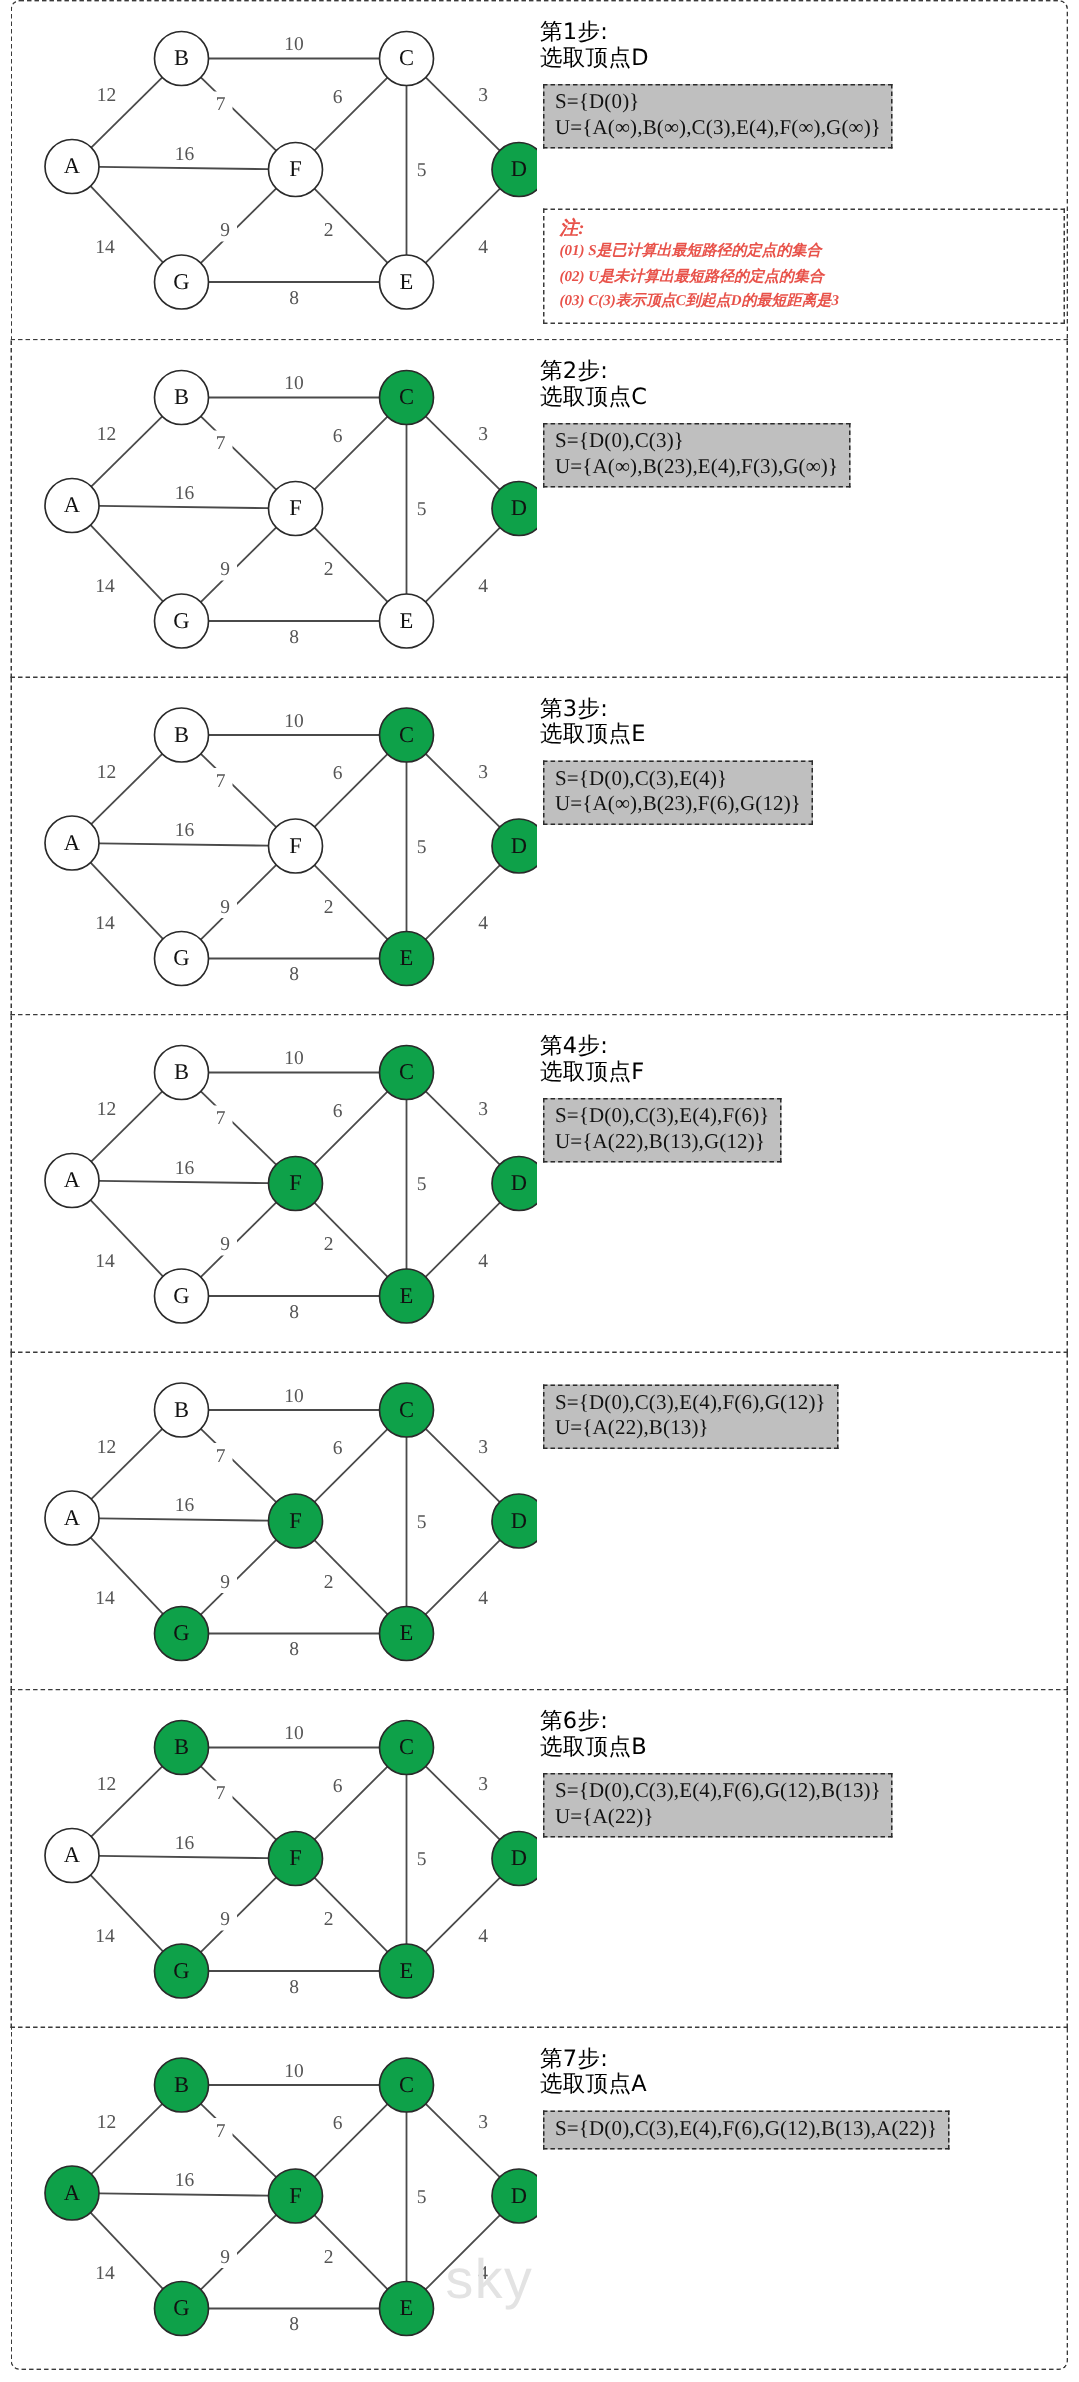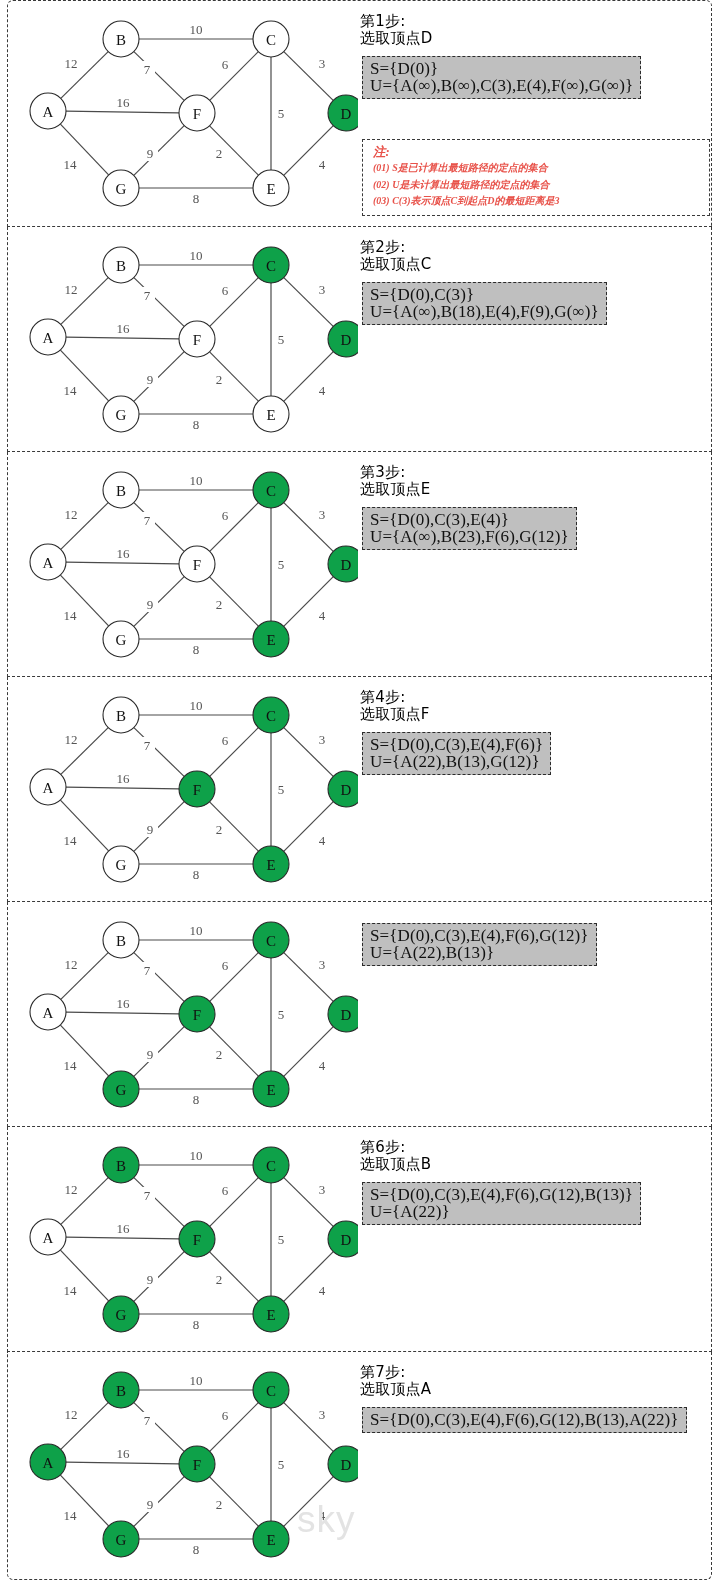--- a/index.html
+++ b/index.html
@@ -44,21 +44,21 @@
     margin-top:9px;
     margin-left:2px;
     display:inline-block;
     background:#bfbfbf;
     border:1.4px dashed #2b2b2b;
     padding:3px 7px 4px 7px;
     box-sizing:border-box;
   }
   .set-line{
     font-family:"Liberation Serif", serif;
-    font-size:17px;
+    font-size:14px;
     line-height:17px;
     color:#111;
     white-space:nowrap;
     letter-spacing:0.1px;
   }
 
   .note-box{
     position:absolute;
     left:354px;
     top:138px;
@@ -306,21 +306,21 @@
             <ellipse cx="189" cy="112" rx="18" ry="18" fill="#ffffff" stroke="#2a2a2a" stroke-width="1.1"></ellipse>
             <text class="node-label" x="189" y="112.5">F</text>
           </g>
           <g>
             <ellipse cx="113" cy="187" rx="18" ry="18" fill="#ffffff" stroke="#2a2a2a" stroke-width="1.1"></ellipse>
             <text class="node-label" x="113" y="187.5">G</text>
           </g>
         </svg>
       </div>
       <div class="info-wrap"><div class="step-title">第2步:
-选取顶点C</div><div class="set-box"><div class="set-line">S={D(0),C(3)}</div><div class="set-line">U={A(∞),B(18),E(4),F(9),G(∞)}</div></div></div>
+选取顶点C</div><div class="set-box"><div class="set-line">S={D(0),C(3)}</div><div class="set-line">U={A(∞),B(23),E(4),F(3),G(∞)}</div></div></div>
     </div>
     <div class="step-panel panel-3">
       <div class="graph-wrap">
         <svg class="graph-svg" width="350" height="225" viewBox="0 0 350 225">
           <line x1="52.8" y1="97.4" x2="100.2" y2="50.6" stroke="#4a4a4a" stroke-width="1.2"></line>
           <line x1="131.0" y1="38.0" x2="245.0" y2="38.0" stroke="#4a4a4a" stroke-width="1.2"></line>
           <line x1="125.9" y1="50.6" x2="176.1" y2="99.4" stroke="#4a4a4a" stroke-width="1.2"></line>
           <line x1="58.0" y1="110.2" x2="171.0" y2="111.8" stroke="#4a4a4a" stroke-width="1.2"></line>
           <line x1="52.4" y1="123.1" x2="100.6" y2="173.9" stroke="#4a4a4a" stroke-width="1.2"></line>
           <line x1="250.3" y1="50.7" x2="201.7" y2="99.3" stroke="#4a4a4a" stroke-width="1.2"></line>

